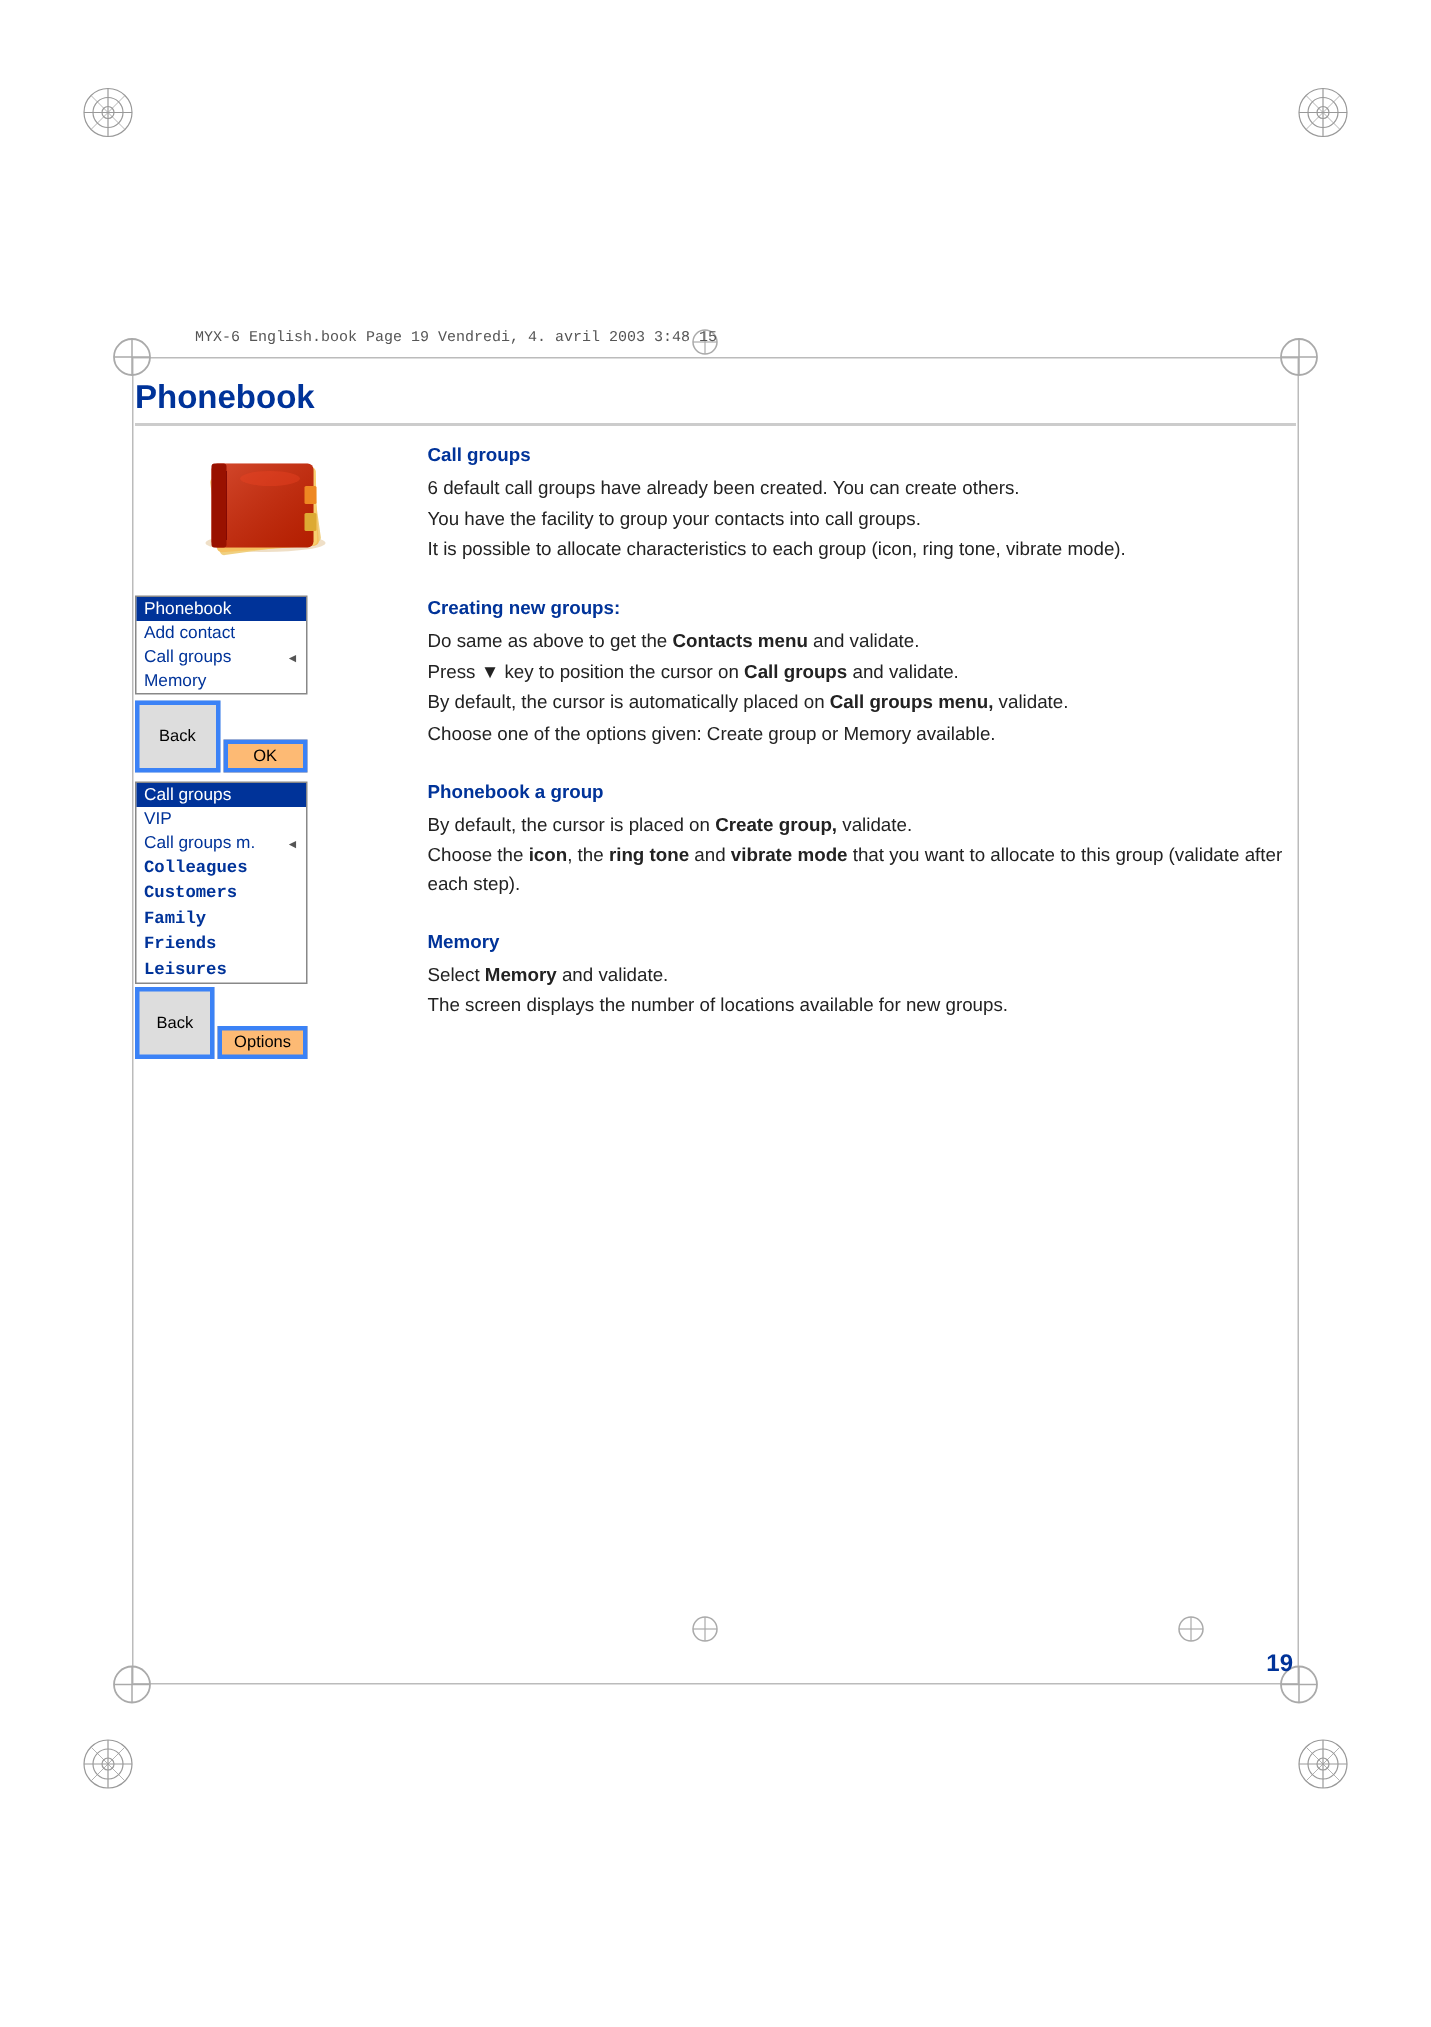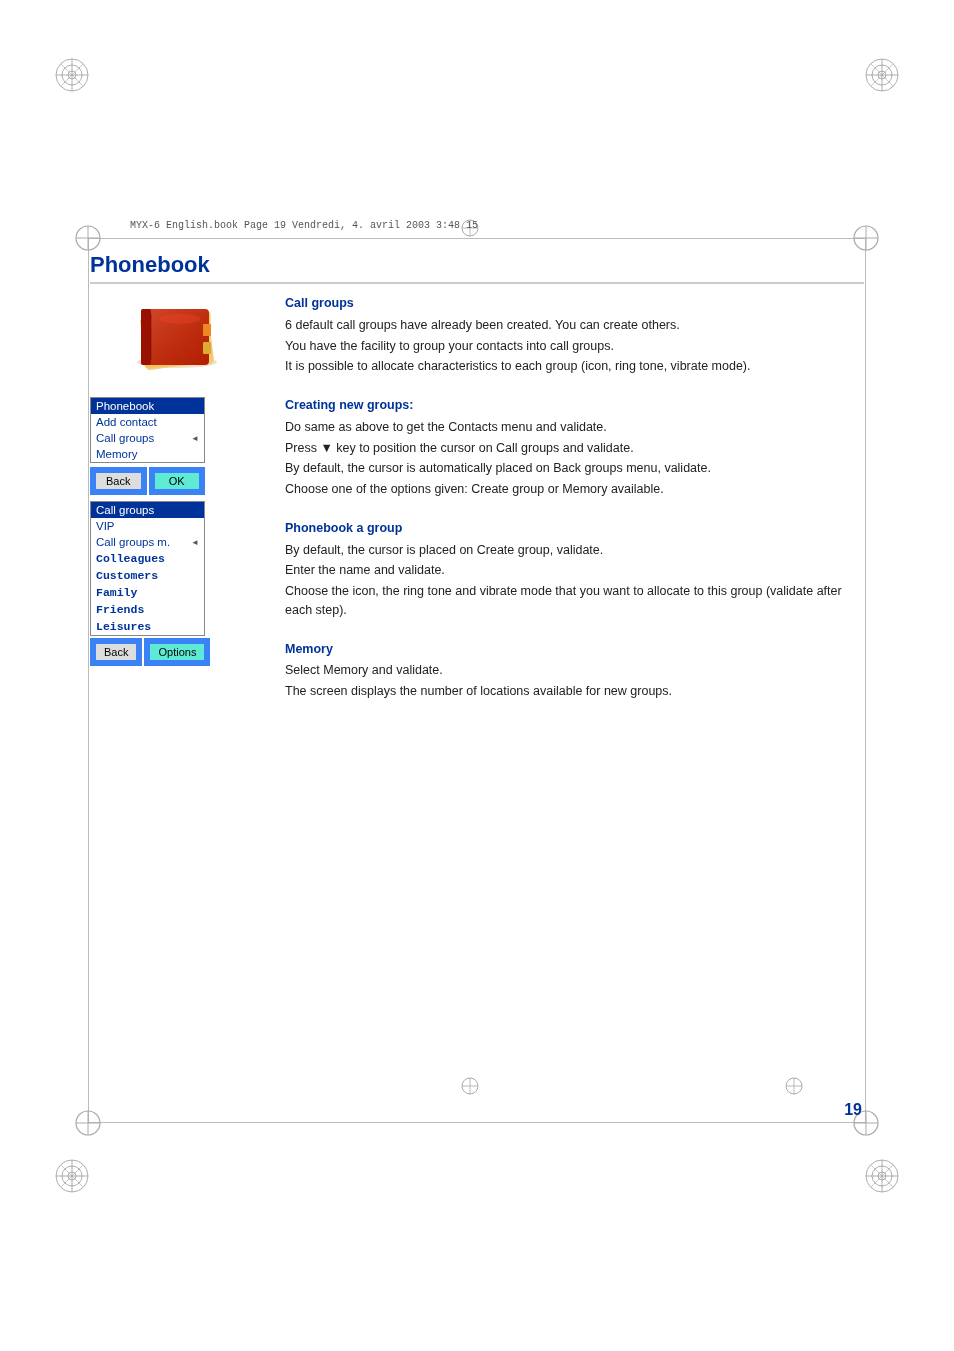--- a/index.html
+++ b/index.html
@@ -83,30 +83,31 @@
     }
 
     
     .btn-row {
       display: flex;
       gap: 2px;
       margin-bottom: 6px;
       width: 115px;
     }
     .btn {
-      border: 6px solid #3b82f6;
+      border: 3px solid #3b82f6;
       background: #ddd;
       font-size: 11px;
       padding: 2px 8px;
       cursor: pointer;
       flex: 1;
       text-align: center;
     }
     .btn-primary {
-      background: #5eead4;
+      background: #fdba74;
+      margin-top: 26px;
     }
 
     
     .menu-panel2 {
       border: 1px solid #888;
       width: 115px;
       font-size: 11.5px;
       margin-bottom: 2px;
     }
 
@@ -126,21 +127,21 @@
     .section-title:first-child {
       margin-top: 0;
     }
 
     .body-text {
       margin-bottom: 2px;
       line-height: 1.5;
     }
 
     .body-text b {
-      font-weight: normal;
+      font-weight: bold;
     }
 
     
     .book-svg {
       display: block;
       margin: 0 auto 18px auto;
     }
   </style>
 </head>
 <body>
@@ -340,26 +341,25 @@
       <p class="body-text">
         <span>You have the facility to group your contacts into call groups.</span>
       </p>
       <p class="body-text">
         <span>It is possible to allocate characteristics to each group (icon, ring tone, vibrate mode).</span>
       </p>
 
       <div class="section-title">Creating new groups:</div>
       <p class="body-text">Do same as above to get the <b>Contacts menu</b> and validate.</p>
       <p class="body-text">Press ▼ key to position the cursor on <b>Call groups</b> and validate.</p>
-      <p class="body-text">By default, the cursor is automatically placed on <b>Back groups menu,</b> validate.</p>
+      <p class="body-text">By default, the cursor is automatically placed on <b>Call groups menu,</b> validate.</p>
       <p class="body-text">Choose one of the options given: Create group or Memory available.</p>
 
       <div class="section-title">Phonebook a group</div>
       <p class="body-text">By default, the cursor is placed on <b>Create group,</b> validate.</p>
-      <p class="body-text">Enter the name and validate.</p>
       <p class="body-text">Choose the <b>icon</b>, the <b>ring tone</b> and <b>vibrate mode</b> that you want to allocate to this group (validate after each step).</p>
 
       <div class="section-title">Memory</div>
       <p class="body-text">Select <b>Memory</b> and validate.</p>
       <p class="body-text">The screen displays the number of locations available for new groups.</p>
 
     </div>
   </div>
 </div>
 

